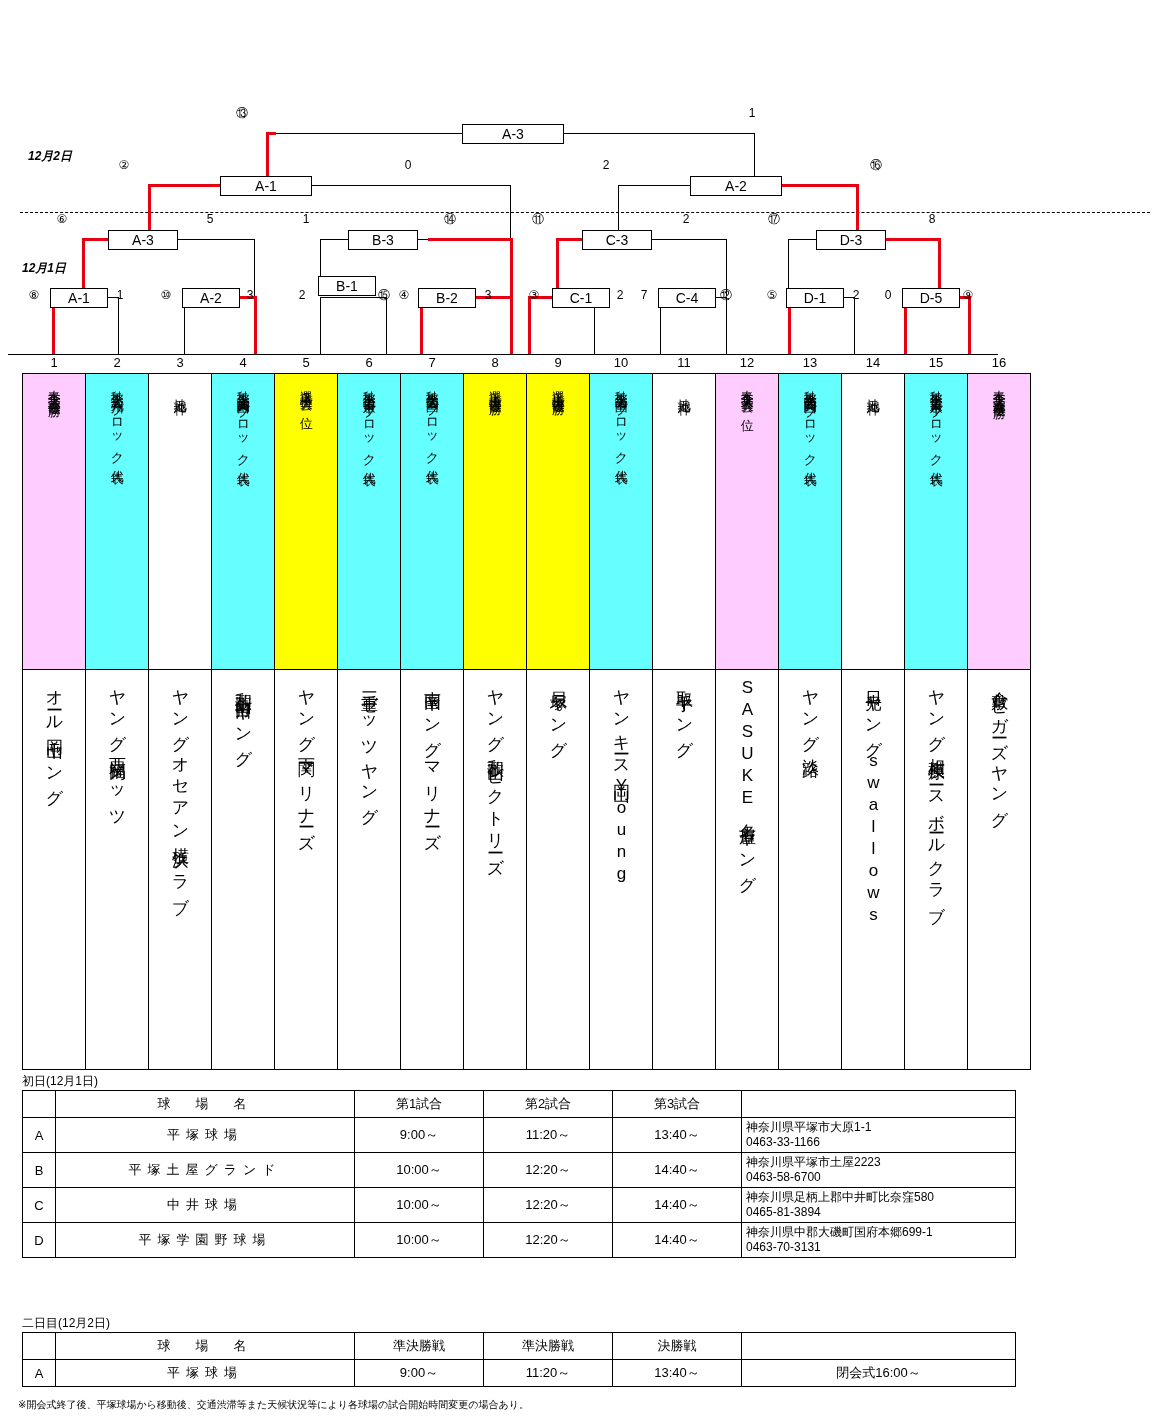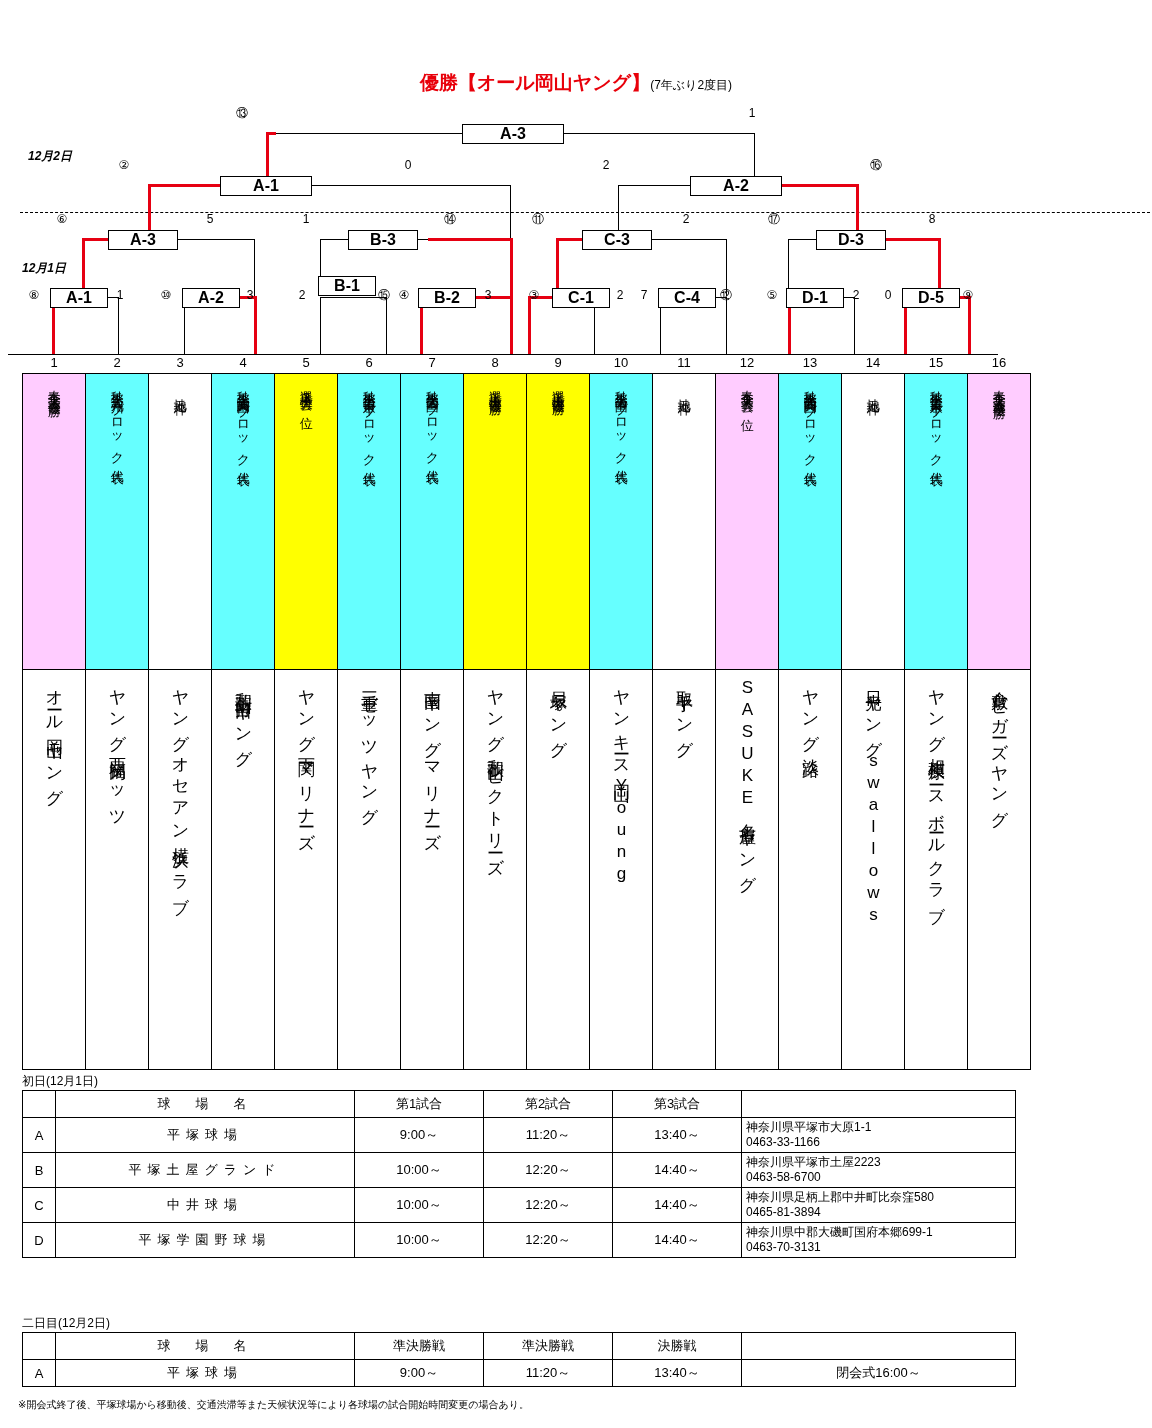--- a/index.html
+++ b/index.html
@@ -28,22 +28,22 @@
   .bracket{position:absolute;left:0;top:100px;width:1152px;height:275px;}
   .ln{position:absolute;background:#e60012;}
   .lnk{position:absolute;background:#000;}
   .hl{height:3px;}
   .vl{width:3px;}
   .hlk{height:1px;}
   .vlk{width:1px;}
   .score{position:absolute;font-size:12px;text-align:center;}
   .seed{position:absolute;font-size:12px;text-align:center;line-height:14px;}
   .daylabel{position:absolute;font-size:12px;font-style:italic;font-weight:bold;}
-  .matchbox{position:absolute;border:1px solid #000;background:#fff;font-size:16px;
-    text-align:center;line-height:18px;height:18px;font-weight:bold;}
+  .matchbox{position:absolute;border:1px solid #000;background:#fff;font-size:14px;
+    text-align:center;line-height:18px;height:18px;}
   .dashed{position:absolute;border-top:1px dashed #000;height:0;}
 
   
   .teams{position:absolute;left:22px;top:352px;border-collapse:collapse;}
   .teams td{border:1px solid #000;text-align:center;vertical-align:top;}
   .numrow td{height:19px;font-size:13px;border:none;vertical-align:middle;}
   .catrow td{height:288px;padding-top:6px;}
   .namerow td{height:390px;padding-top:8px;}
   .vtext{
     writing-mode:vertical-rl;
@@ -69,23 +69,20 @@
   .sc-addr{width:265px;text-align:left;font-size:12px;line-height:1.25;padding-left:6px;}
   .sc-close{text-align:center;font-size:13px;}
   .note{position:absolute;font-size:10px;}
 </style>
 </head>
 <body>
 
 <div class="page">
 
 
-  <div class="champion">
-    <span>優勝【オール岡山ヤング】</span><span class="sub">(7年ぶり2度目)</span>
-  </div>
 
   <div class="bracket">
 
     <div class="daylabel" style="left:28px;top:48px;">12月2日</div>
     <div class="daylabel" style="left:22px;top:160px;">12月1日</div>
 
     <div class="dashed" style="left:20px;top:112px;width:1130px;"></div>
 
     <div class="lnk hlk" style="left:268px;top:33px;width:486px;"></div>
     <div class="ln hl" style="left:266px;top:32px;width:10px;"></div>

